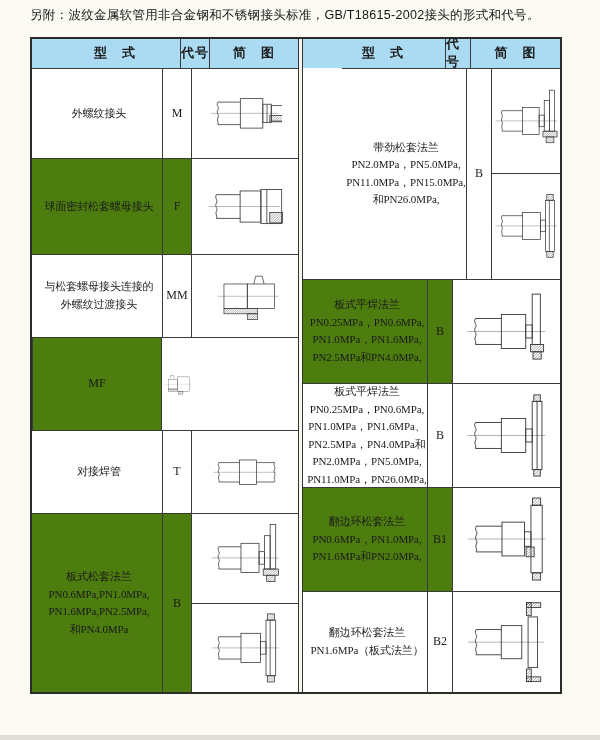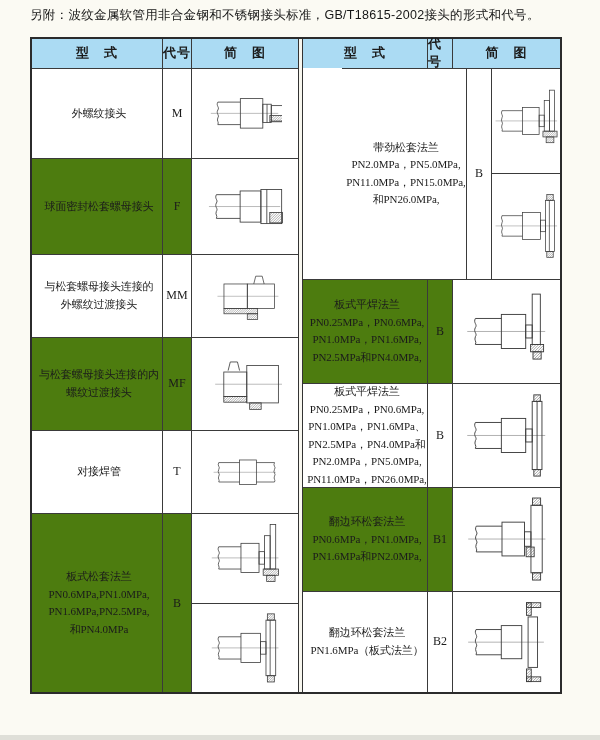--- a/index.html
+++ b/index.html
@@ -24,21 +24,21 @@
   .half.right{width:257px;}
   .divider{
     width:5px;box-sizing:border-box;
     border-left:1.6px solid #333;border-right:1.6px solid #333;
     background:#f8f7ef;
   }
   .row{
     display:grid;box-sizing:border-box;border-top:1.5px solid #3a3a3a;
     min-height:0;
   }
-  .row.first{border-top:none;}
+  .row.first{border-top:none;padding-left:18px;}
   .half.left .row{grid-template-columns:130px 30px 1fr;}
   .half.right .row{grid-template-columns:124px 26px 1fr;}
   .hdr{background:#abdbf3;}
   .hdr .cell{display:flex;align-items:center;justify-content:center;
     font-size:13px;font-weight:bold;letter-spacing:1px;}
   .cell{box-sizing:border-box;min-height:0;}
   .c2{border-left:1.5px solid #3a3a3a;border-right:1.5px solid #3a3a3a;}
   .ycell{background:#4d7c0f;}
   .cell-type{
     display:flex;flex-direction:column;justify-content:center;
@@ -168,24 +168,20 @@
               <line x1="57.2" y1="80.0" x2="66.2" y2="71.0" class="hl"></line>
               <line x1="60.6" y1="80.0" x2="69.6" y2="71.0" class="hl"></line>
               <line x1="64.0" y1="80.0" x2="72.0" y2="72.0" class="hl"></line>
               <line x1="67.4" y1="80.0" x2="72.0" y2="75.4" class="hl"></line>
               <line x1="70.8" y1="80.0" x2="72.0" y2="78.8" class="hl"></line>
             </svg>
           </div>
         </div>
       </div>
       <div class="row" style="height: 93px;">
-        <div class="cell cell-type ycell">
-          <div class="t-line">与松套螺母接头连接的内</div>
-          <div class="t-line">螺纹过渡接头</div>
-        </div>
         <div class="cell c2 cell-code ycell">MF</div>
         <div class="cell cell-diag">
           <div class="diag">
             <svg viewBox="0 -12 104 112" preserveAspectRatio="xMidYMid meet">
               <line x1="10" y1="44" x2="104" y2="44" class="cl"></line>
               <rect x="22" y="27" width="32" height="34" class="ln"></rect>
               <rect x="54" y="18" width="44" height="52" class="ln"></rect>
               <path class="ln" d="M 28 25 L 31 13 L 41 13 L 44 25"></path>
               <rect x="22" y="61" width="32" height="8" class="ln"></rect>
               <line x1="22.0" y1="64.4" x2="25.4" y2="61.0" class="hl"></line>

